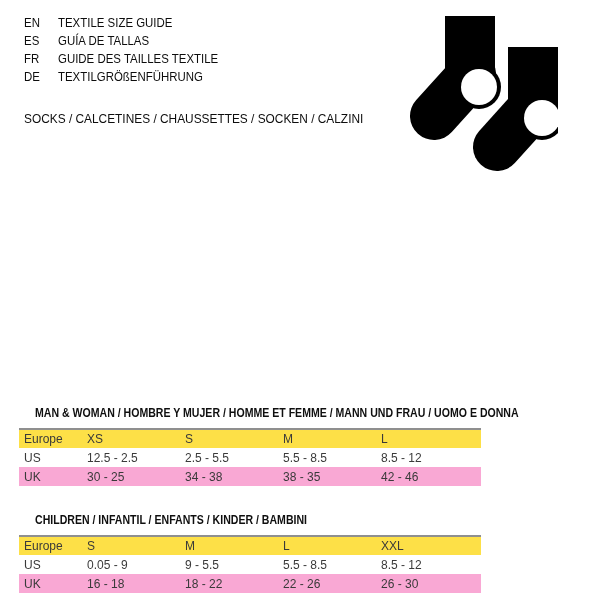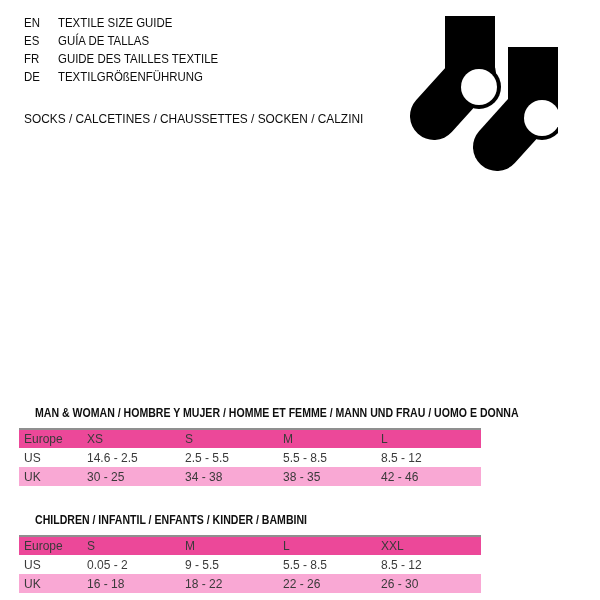--- a/index.html
+++ b/index.html
@@ -40,21 +40,21 @@
     width: 462px; border-top: 2px solid #8f8f8f;
     font-size: 12px; color: #3a3a3a;
   }
   .size-table th, .size-table td {
     height: 19px; font-weight: normal; text-align: left;
     vertical-align: middle; padding: 0; overflow: hidden;
   }
   .size-table th:first-child, .size-table td:first-child {
     text-align: left; padding-left: 5px;
   }
-  .size-table thead tr { background: #ec4899; }
+  .size-table thead tr { background: #fde047; }
   .size-table tbody tr.row-alt { background: #f9a8d4; }
 </style>
 </head>
 <body>
 
 <div class="lang-list">
   <div class="lang-row">
     <span class="lang-code condensed">EN</span><span class="condensed">TEXTILE SIZE GUIDE</span>
   </div>
   <div class="lang-row">
@@ -106,21 +106,21 @@
         <th>Europe</th>
         <th>XS</th>
         <th>S</th>
         <th>M</th>
         <th>L</th>
       </tr>
     </thead>
     <tbody>
       <tr>
         <td>US</td>
-        <td>14.6 - 2.5</td>
+        <td>12.5 - 2.5</td>
         <td>2.5 - 5.5</td>
         <td>5.5 - 8.5</td>
         <td>8.5 - 12</td>
       </tr>
       <tr class="row-alt">
         <td>UK</td>
         <td>30 - 25</td>
         <td>34 - 38</td>
         <td>38 - 35</td>
         <td>42 - 46</td>
@@ -146,21 +146,21 @@
         <th>Europe</th>
         <th>S</th>
         <th>M</th>
         <th>L</th>
         <th>XXL</th>
       </tr>
     </thead>
     <tbody>
       <tr>
         <td>US</td>
-        <td>0.05 - 2</td>
+        <td>0.05 - 9</td>
         <td>9 - 5.5</td>
         <td>5.5 - 8.5</td>
         <td>8.5 - 12</td>
       </tr>
       <tr class="row-alt">
         <td>UK</td>
         <td>16 - 18</td>
         <td>18 - 22</td>
         <td>22 - 26</td>
         <td>26 - 30</td>

